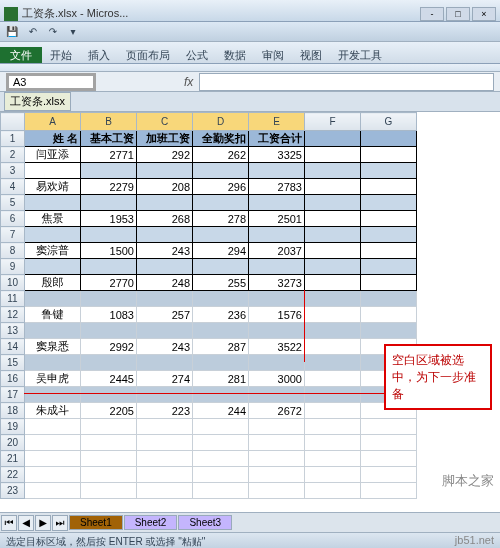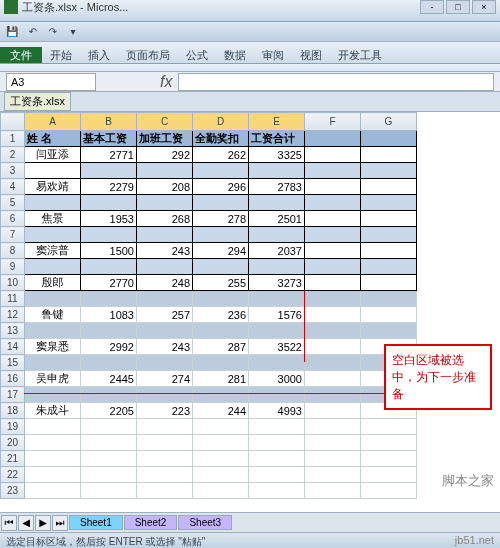--- a/index.html
+++ b/index.html
@@ -1,53 +1,53 @@
 <!DOCTYPE html>
 <html><head>
 <meta charset="utf-8">
 <style>
 *{box-sizing:border-box;margin:0;padding:0;font-family:"Microsoft YaHei",SimSun,sans-serif}
 body{width:500px;height:548px;background:#fff;overflow:hidden;font-size:11px;position:relative}
-.titlebar{height:22px;background:linear-gradient(#e8f0f8,#c8d8e8);display:flex;align-items:flex-start;padding:0 4px;border-bottom:1px solid #8ba0b8}
+.titlebar{height:22px;background:linear-gradient(#e8f0f8,#c8d8e8);display:flex;align-items:flex-end;padding:0 4px;border-bottom:1px solid #8ba0b8}
 .titlebar .icon{width:14px;height:14px;background:#2a7030;margin-right:4px}
 .titlebar .title{flex:1;font-size:11px;color:#333}
 .winbtns{display:flex;gap:2px}
 .winbtn{width:24px;height:14px;background:#d0dae8;border:1px solid #9ab;font-size:9px;text-align:center;line-height:12px}
 .qat{height:20px;background:linear-gradient(#dce8f4,#c0d0e0);display:flex;align-items:center;padding:0 6px;gap:6px;border-bottom:1px solid #a0b0c0}
 .qat-ico{width:14px;height:14px;display:flex;align-items:center;justify-content:center;font-size:10px;color:#345}
 .ribbon-tabs{height:22px;background:linear-gradient(#e8f0f8,#d0dce8);display:flex;align-items:flex-end;border-bottom:1px solid #8ba0b8}
 .file-tab{background:#1e7030;color:#fff;padding:3px 10px;font-size:11px;height:16px;display:flex;align-items:center}
 .rtab{padding:3px 8px;font-size:11px;color:#345;height:16px;display:flex;align-items:center}
 .ribbon-body{height:8px;background:linear-gradient(#e8f0f8,#d8e4f0);border-bottom:1px solid #a0b0c0}
 .namebox-row{height:20px;background:#e8eef4;display:flex;align-items:center;border-bottom:1px solid #a0b0c0}
-.namebox{width:90px;height:18px;background:#fff;border:1px solid #a3a3a3;margin-left:6px;padding:0 4px;font-size:11px;display:flex;align-items:center}
-.fx-label{margin-left:64px;font-style:italic;font-size:16px;color:#555}
+.namebox{width:90px;height:18px;background:#fff;border:3px solid #a3a3a3;margin-left:6px;padding:0 4px;font-size:11px;display:flex;align-items:center}
+.fx-label{margin-left:88px;font-style:italic;font-size:12px;color:#555}
 .fx-bar{flex:1;height:18px;background:#fff;border:1px solid #9ab;margin:0 6px}
 .wbtab-row{height:20px;background:#d8e2ec;display:flex;align-items:center;padding-left:4px;border-bottom:1px solid #a0b0c0}
 .wbtab{background:#e8edd8;border:1px solid #9ab;padding:1px 5px;font-size:11px}
 .grid-wrap{position:relative;height:400px;overflow:hidden}
 table{border-collapse:collapse;table-layout:fixed}
 .colhdr th,.rowhdr{background:linear-gradient(#f0f4f8,#dce4ec);border:1px solid #a8b8c8;font-weight:normal;font-size:10px;color:#345;text-align:center}
 .colhdr th{height:18px}
 .colhdr th.sel{background:#f8d77a}
 .rowhdr{width:24px}
 td{border:1px solid #c8d0d8;height:16px;font-size:11px;padding:0 2px;text-align:right;background:#fff;overflow:hidden;white-space:nowrap}
 td.name{text-align:center}
-tr.hdr td{background:#9cb8d8;text-align:left;font-weight:bold;border:1px solid #000}
+tr.hdr td{background:#9cb8d8;text-align:right;font-weight:bold;border:1px solid #000}
 tr.data td{border:1px solid #000}
 tr.shade td{background:#bcccdc}
 tr.sel-blank td{background:#c8d8e8;border:1px solid #000}
 td.active{background:#fff!important}
 .col-a{width:56px}.col-b{width:56px}.col-c{width:56px}.col-d{width:56px}.col-e{width:56px}.col-f{width:56px}.col-g{width:56px}
 .annot{position:absolute;right:8px;top:232px;width:108px;border:2px solid #d00;background:#fff;padding:6px;font-size:12px;color:#b00;line-height:1.4}
 .redline{position:absolute;left:24px;top:281px;width:452px;height:1px;background:#d00}
 .redline2{position:absolute;left:304px;top:178px;width:1px;height:72px;background:#d00}
 .sheets{height:20px;background:#dce4ec;display:flex;align-items:center;border-top:1px solid #a0b0c0;font-size:10px}
 .navbtn{width:16px;height:16px;border:1px solid #9ab;background:#e8eef4;text-align:center;line-height:14px;margin-left:1px}
-.stab{padding:1px 10px;border:1px solid #9ab;background:#7dd3fc;margin-left:1px}
+.stab{padding:1px 10px;border:1px solid #9ab;background:#a16207;margin-left:1px}
 .stab.inact{background:#c4b5fd}
 .status{height:18px;background:linear-gradient(#dce6f0,#c0d0e0);display:flex;align-items:center;padding:0 6px;font-size:10px;color:#345;border-top:1px solid #a0b0c0}
 .watermark{position:absolute;right:6px;bottom:22px;font-size:13px;color:#888;font-family:Liberation Sans, sans-serif}
 .footer{position:absolute;bottom:2px;right:6px;font-size:11px;color:#888}
 </style>
 </head>
 <body>
 
 <div class="titlebar">
   <span class="icon"></span>
@@ -271,21 +271,21 @@
           <td class="col-e"></td>
           <td class="col-f"></td>
           <td class="col-g"></td>
         </tr>
         <tr class="">
           <th class="rowhdr">18</th>
           <td class="name col-a">朱成斗</td>
           <td class="col-b">2205</td>
           <td class="col-c">223</td>
           <td class="col-d">244</td>
-          <td class="col-e">4993</td>
+          <td class="col-e">2672</td>
           <td class="col-f"></td>
           <td class="col-g"></td>
         </tr>
         <tr>
           <th class="rowhdr">19</th>
           <td></td>
           <td></td>
           <td></td>
           <td></td>
           <td></td>

